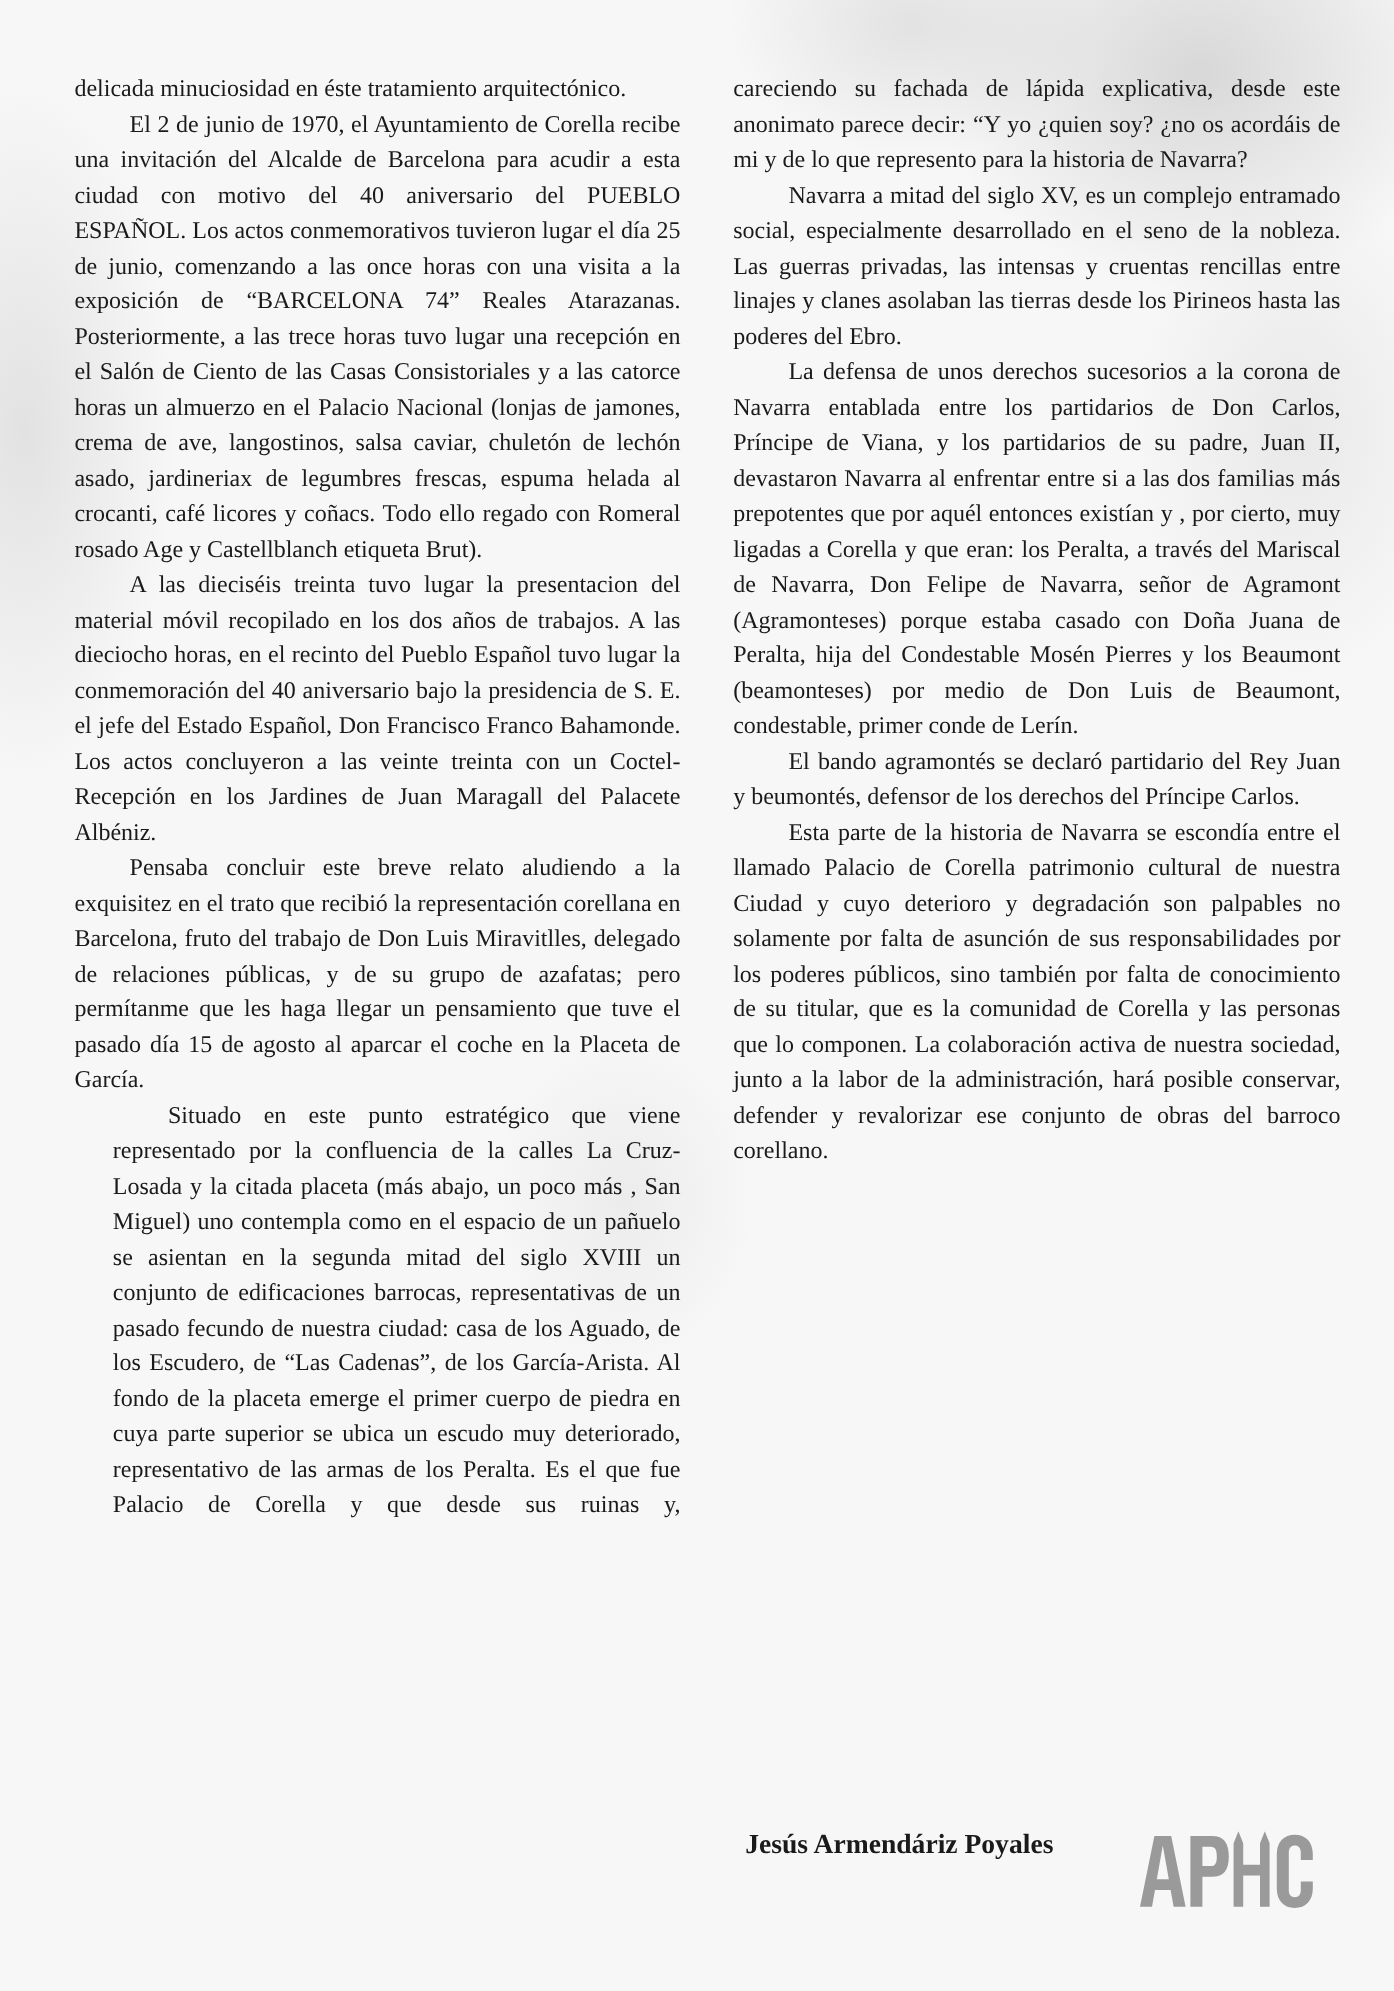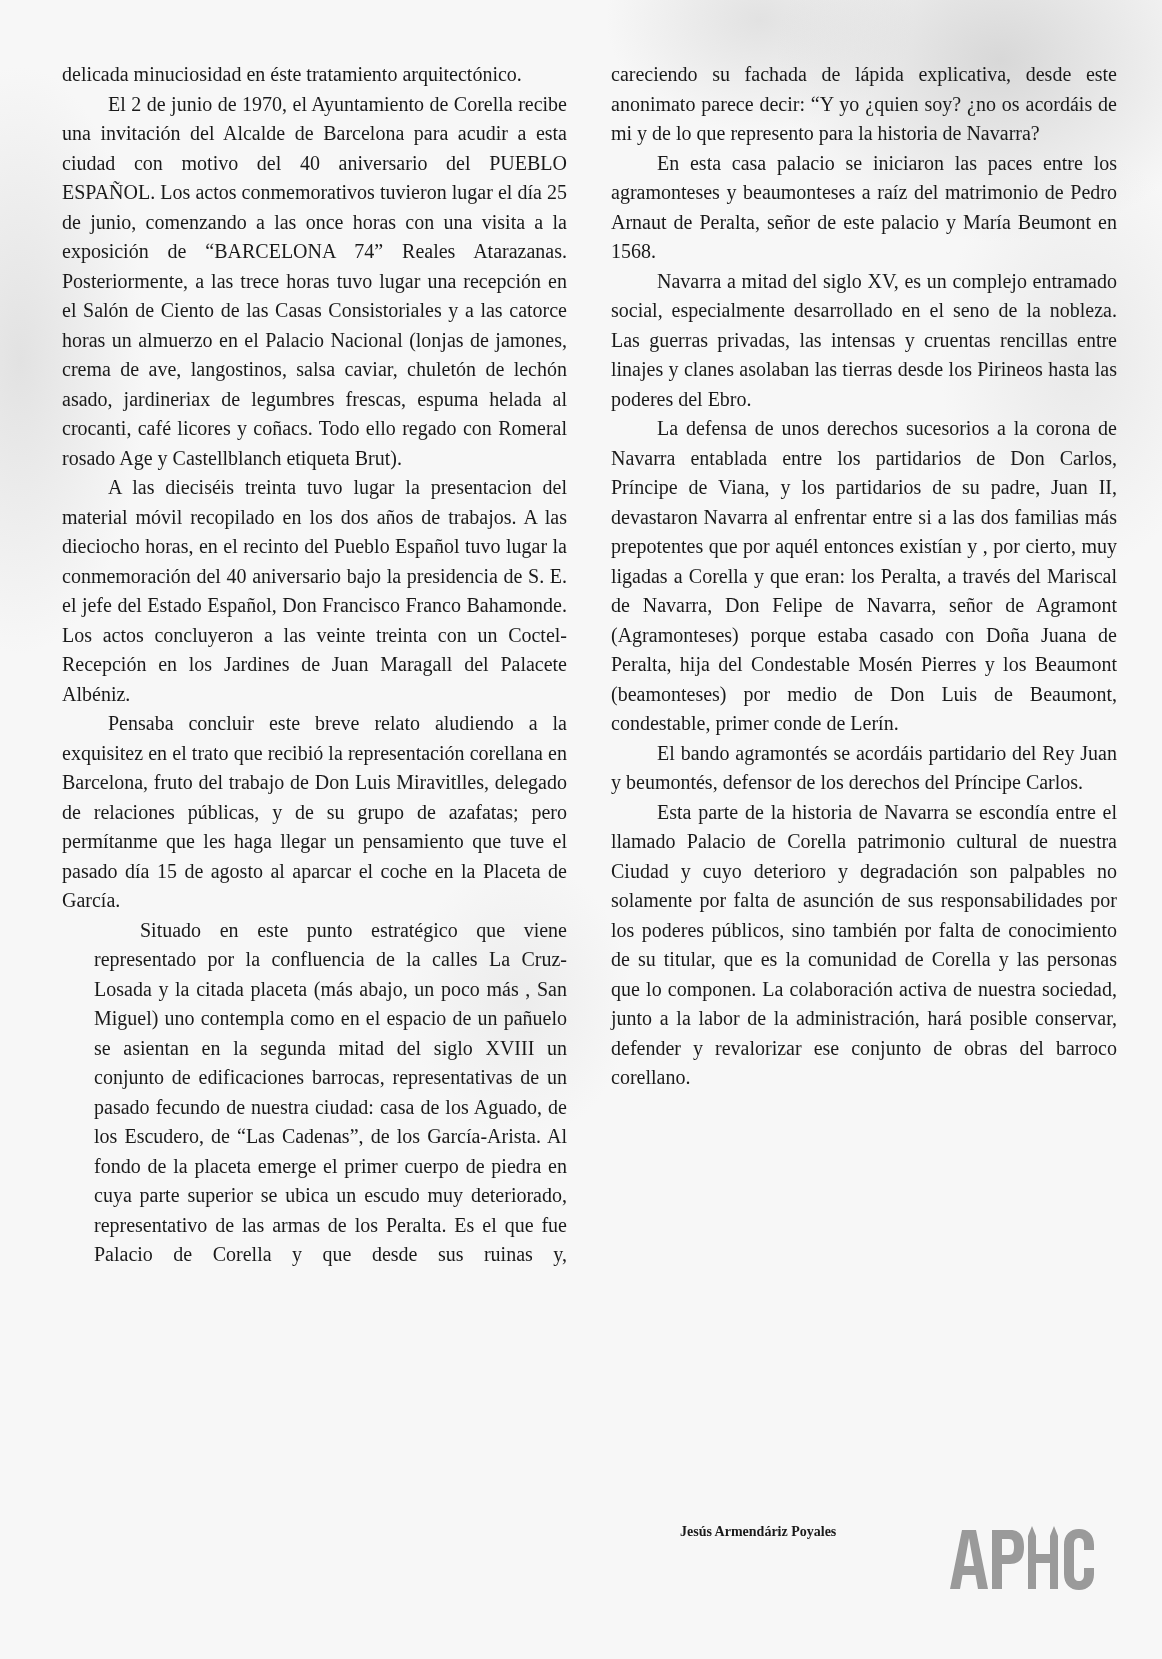--- a/index.html
+++ b/index.html
@@ -33,25 +33,25 @@
   .col-left { left: 62px; width: 505px; }
   .col-right { left: 611px; width: 506px; }
   .column p {
     margin: 0;
     text-indent: 0;
   }
   .column p.indent { text-indent: 46px; }
   .column p.last-line-fill { text-align-last: justify; margin-left: 32px; }
   .signature {
     position: absolute;
-    left: 680px;
+    left: 621px;
     top: 1524px;
     font-family: "Liberation Serif", "DejaVu Serif", serif;
     font-weight: bold;
-    font-size: 14px;
+    font-size: 23px;
   }
   .logo {
     position: absolute;
     left: 948px;
     top: 1526px;
     width: 160px;
     height: 64px;
   }
 </style>
 </head>
@@ -62,24 +62,23 @@
 <div class="column col-left">
   <p>delicada minuciosidad en éste tratamiento arquitectónico.</p>
   <p class="indent">El 2 de junio de 1970, el Ayuntamiento de Corella recibe una invitación del Alcalde de Barcelona para acudir a esta ciudad con motivo del 40 aniversario del PUEBLO ESPAÑOL. Los actos conmemorativos tuvieron lugar el día 25 de junio, comenzando a las once horas con una visita a la exposición de “BARCELONA 74” Reales Atarazanas. Posteriormente, a las trece horas tuvo lugar una recepción en el Salón de Ciento de las Casas Consistoriales y a las catorce horas un almuerzo en el Palacio Nacional (lonjas de jamones, crema de ave, langostinos, salsa caviar, chuletón de lechón asado, jardineriax de legumbres frescas, espuma helada al crocanti, café licores y coñacs. Todo ello regado con Romeral rosado Age y Castellblanch  etiqueta Brut).</p>
   <p class="indent">A las dieciséis treinta tuvo lugar la presentacion del material móvil recopilado en los dos años de trabajos. A las dieciocho horas, en el recinto del Pueblo Español tuvo lugar la conmemoración del 40 aniversario bajo la presidencia de S. E. el jefe del Estado Español, Don Francisco Franco Bahamonde. Los actos concluyeron a las veinte treinta con un Coctel-Recepción en los Jardines de Juan Maragall del Palacete Albéniz.</p>
   <p class="indent">Pensaba concluir este breve relato aludiendo a la exquisitez en el trato que recibió la representación corellana en Barcelona, fruto del trabajo de Don Luis Miravitlles, delegado de relaciones públicas, y de su grupo de azafatas; pero permítanme que les haga llegar un pensamiento que tuve el pasado día 15 de agosto al aparcar el coche en la Placeta de García.</p>
   <p class="indent last-line-fill">Situado en este punto estratégico que viene representado por la confluencia de la calles La Cruz-Losada y la citada placeta (más abajo, un poco más , San Miguel) uno contempla como en el espacio de un pañuelo se asientan en la segunda mitad del siglo XVIII un conjunto de edificaciones barrocas, representativas de un pasado fecundo de nuestra ciudad: casa de los Aguado, de los Escudero, de “Las Cadenas”, de los García-Arista. Al fondo de la placeta emerge el primer cuerpo de piedra en cuya parte superior se ubica un escudo muy deteriorado, representativo de las armas de los Peralta. Es el que fue Palacio de Corella y que desde sus ruinas y,</p>
 </div>
 
 <div class="column col-right">
   <p>careciendo su fachada de lápida explicativa, desde este anonimato parece decir: “Y yo ¿quien soy? ¿no os acordáis de mi y de lo que represento para la historia de Navarra?</p>
-  <p class="indent">En esta casa palacio se iniciaron las paces entre los agramonteses y beaumonteses a raíz del matrimonio de Pedro Arnaut de Peralta, señor de este palacio y María Beumont en 1568.</p>
   <p class="indent">Navarra a mitad del siglo XV, es un complejo entramado social, especialmente desarrollado en el seno de la nobleza. Las guerras privadas, las intensas y cruentas rencillas entre linajes y clanes asolaban las tierras desde los Pirineos hasta las poderes del Ebro.</p>
   <p class="indent">La defensa de unos derechos sucesorios a la corona de Navarra entablada entre los partidarios de Don Carlos, Príncipe de Viana, y los partidarios de su padre, Juan II, devastaron Navarra al enfrentar entre si a las dos familias más prepotentes que por aquél entonces existían y , por cierto, muy ligadas a Corella y que eran: los Peralta, a través del Mariscal de Navarra, Don Felipe de Navarra, señor de Agramont (Agramonteses) porque estaba casado con Doña Juana de Peralta, hija del Condestable Mosén Pierres y los Beaumont (beamonteses) por medio de Don Luis de Beaumont, condestable, primer conde de Lerín.</p>
-  <p class="indent">El bando agramontés se acordáis partidario del Rey Juan y beumontés, defensor de los derechos del Príncipe Carlos.</p>
+  <p class="indent">El bando agramontés se declaró partidario del Rey Juan y beumontés, defensor de los derechos del Príncipe Carlos.</p>
   <p class="indent">Esta parte de la historia de Navarra se escondía entre el llamado Palacio de Corella patrimonio cultural de nuestra Ciudad y cuyo deterioro y degradación son palpables no solamente por falta de asunción de sus responsabilidades por los poderes públicos, sino también por falta de conocimiento de su titular, que es la comunidad de Corella y las personas que lo componen. La colaboración activa de nuestra sociedad, junto a la labor de la administración, hará posible conservar, defender y revalorizar ese conjunto de obras del barroco corellano.</p>
 </div>
 
 <div class="signature">Jesús Armendáriz Poyales</div>
 
 <div class="logo">
   <svg width="160" height="64" viewBox="0 0 160 64" aria-hidden="true">
     <g fill="#9a9a9a">
 
       <path d="M2 63 L14 4 L28 4 L40 63 L30 63 L27.5 49 L14.5 49 L12 63 Z M16 40 L26 40 L21 12 Z"></path>

